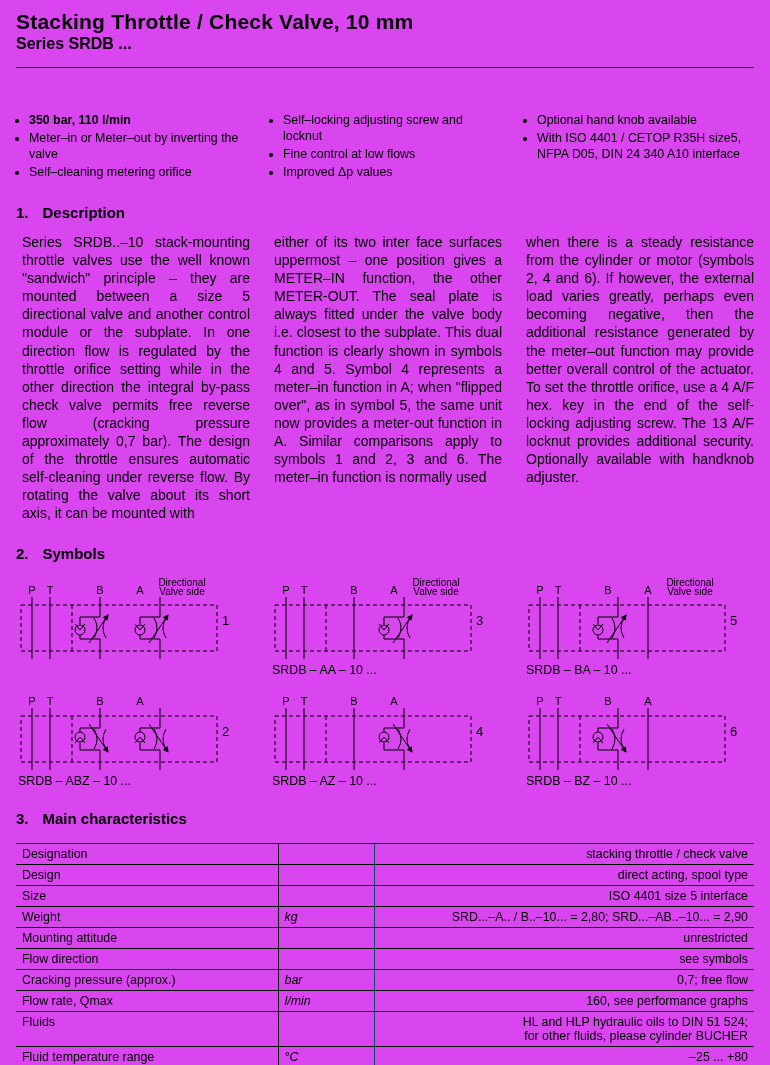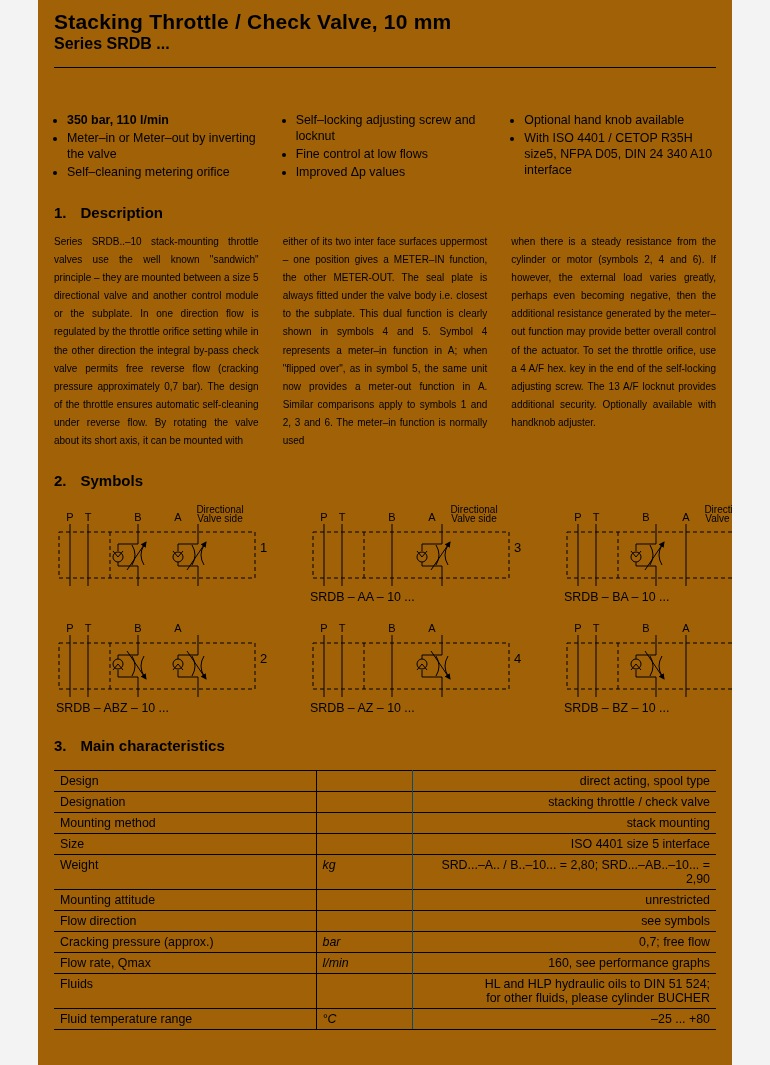--- a/index.html
+++ b/index.html
@@ -1,38 +1,38 @@
 <!DOCTYPE html>
 <html><head>
 <meta charset="utf-8">
 <style>
   * { box-sizing: border-box; }
   html, body { margin: 0; padding: 0; background: #f3f3f3; }
   body { font-family: "Liberation Sans", sans-serif; color: #000; }
   .page {
-    width: 694px; height: 1065px; background: #a16207; margin: 0 auto;
+    width: 770px; height: 1065px; background: #d946ef; margin: 0 auto;
     padding: 10px 16px 8px 16px; position: relative; overflow: hidden;
   }
   .title { font-size: 21px; font-weight: bold; letter-spacing: 0.2px; }
   .subtitle { font-size: 16px; font-weight: bold; margin-top: 1px; }
   .rule { border-top: 1.5px solid #000; margin-top: 14px; }
 
   .features {
     display: grid; grid-template-columns: 1fr 1fr 1fr; column-gap: 24px;
     margin-top: 44px; font-size: 12.4px; line-height: 16px;
   }
   .features ul { margin: 0; padding-left: 13px; }
   .features li { margin-bottom: 2px; }
   .features li.strong { font-weight: bold; }
 
   .sec-heading { display: flex; gap: 14px; font-size: 15px; font-weight: bold; margin-top: 22px; }
 
   .desc-cols {
     display: grid; grid-template-columns: 1fr 1fr 1fr; column-gap: 24px;
-    margin-top: 12px; font-size: 10px; line-height: 18.1px; text-align: justify;
+    margin-top: 12px; font-size: 14px; line-height: 18.1px; text-align: justify; margin-left: 6px;
   }
 
   
   .symbols-grid {
     display: grid; grid-template-columns: repeat(3, 1fr); column-gap: 16px; row-gap: 10px;
     margin-top: 14px; padding-left: 2px;
   }
   .sym-cell { width: 238px; }
   .sym-head { position: relative; height: 21px; width: 232px; }
   .sym-head .port {
@@ -270,33 +270,28 @@
   </div>
 
   <div class="sec-heading">
     <span>3.</span>
     <span>Main characteristics</span>
   </div>
 
   <table class="char-table">
     <tbody>
       <tr>
+        <td class="c1">Designation</td>
+        <td class="c2"></td>
+        <td class="c3">stacking throttle / check valve</td>
+      </tr>
+      <tr>
         <td class="c1">Design</td>
         <td class="c2"></td>
         <td class="c3">direct acting, spool type</td>
-      </tr>
-      <tr>
-        <td class="c1">Designation</td>
-        <td class="c2"></td>
-        <td class="c3">stacking throttle / check valve</td>
-      </tr>
-      <tr>
-        <td class="c1">Mounting method</td>
-        <td class="c2"></td>
-        <td class="c3">stack mounting</td>
       </tr>
       <tr>
         <td class="c1">Size</td>
         <td class="c2"></td>
         <td class="c3">ISO 4401 size 5 interface</td>
       </tr>
       <tr>
         <td class="c1">Weight</td>
         <td class="c2">kg</td>
         <td class="c3">SRD...–A.. / B..–10... = 2,80; SRD...–AB..–10... = 2,90</td>

